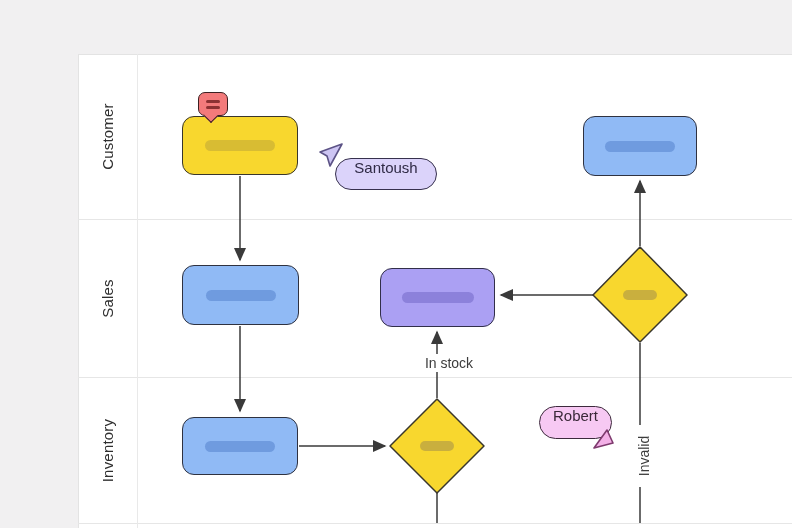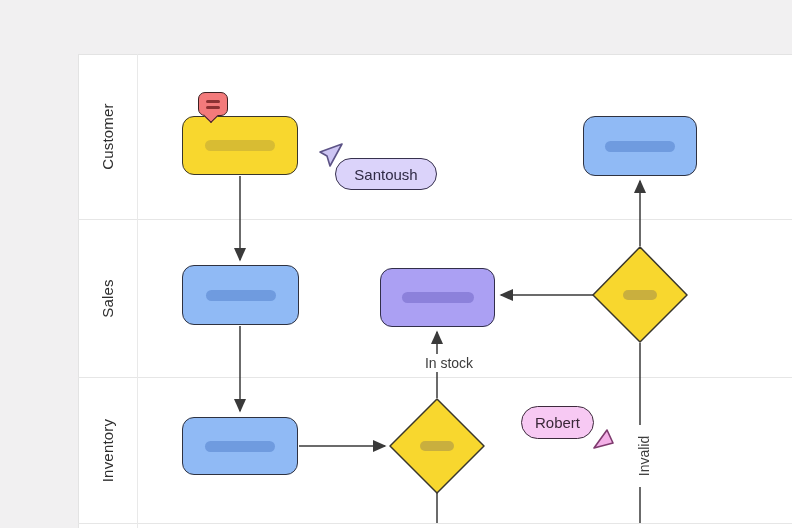--- a/index.html
+++ b/index.html
@@ -51,26 +51,26 @@
     transform:rotate(45deg);
   }
   .edge-label {
     position:absolute; background:#ffffff; color:#3c3c3c;
     font-size:14px; text-align:center; padding:1px 3px; z-index:4;
   }
   .edge-label.rot { transform:rotate(-90deg); transform-origin:center; }
   .cursor-pill {
     position:absolute; box-sizing:border-box; z-index:9;
     border:1.5px solid; border-radius:17px;
-    display:flex; align-items:center; justify-content:center;
+    display:flex; align-items:flex-start; justify-content:center;
     font-size:15px;
   }
   .pill-santoush { left:335px; top:158px; width:102px; height:32px;
     background:#dbd3fa; border-color:#37314e; color:#2f2a45; }
-  .pill-robert { left:521px; top:406px; width:73px; height:33px;
+  .pill-robert { left:539px; top:406px; width:73px; height:33px;
     background:#f7c9f3; border-color:#3c2a3c; color:#3a2838; }
   .cursor-svg { position:absolute; z-index:10; }
 </style>
 </head>
 <body>
 
 <div class="stage">
 
   <div class="canvas"></div>
 

